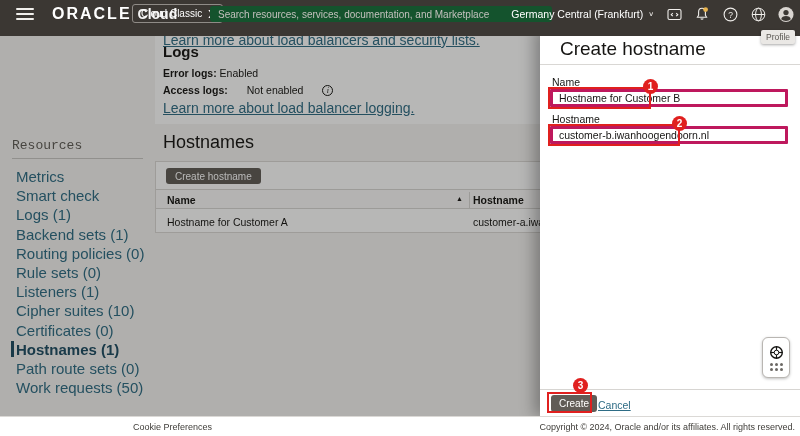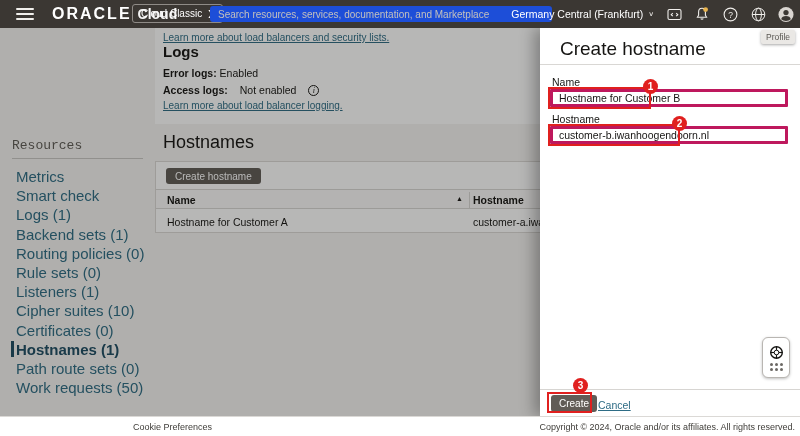--- a/index.html
+++ b/index.html
@@ -1,51 +1,51 @@
 <!DOCTYPE html>
 <html><head>
 <meta charset="utf-8">
 <style>
   * { margin:0; padding:0; box-sizing:border-box; }
   html,body { width:800px; height:436px; overflow:hidden; }
   body { font-family:"Liberation Sans","DejaVu Sans",sans-serif; background:#f5f4f2; color:#161513; }
   .screen { position:relative; width:800px; height:436px; overflow:hidden; background:#f5f4f2; }
 
   
-  .topbar { position:absolute; left:0; top:0; width:800px; height:28px; background:#3b3733; z-index:70; }
+  .topbar { position:absolute; left:0; top:0; width:800px; height:36px; background:#3b3733; z-index:70; }
   .hamburger { position:absolute; left:16px; top:8px; width:18px; height:12px; display:flex; flex-direction:column; justify-content:space-between; cursor:pointer; }
   .hamburger div { height:2px; background:#f1efec; border-radius:1px; }
   .brand { position:absolute; left:52px; top:0; height:28px; display:flex; align-items:center; gap:6px; color:#fff; }
   .brand .b1 { font-size:16px; font-weight:700; letter-spacing:2px; }
   .brand .b2 { font-size:14px; font-weight:700; opacity:.95; }
   .cloud-classic { position:absolute; left:132px; top:4px; height:19px; line-height:17px; border:1px solid #8f8b87; border-radius:3px; padding:0 8px; font-size:10px; color:#fff; background:transparent; display:flex; align-items:center; gap:5px; cursor:pointer; }
-  .search-box { position:absolute; left:210px; top:6px; width:342px; height:16px; background:#1d4ed8; border:none; border-radius:3px; color:#d8d5d2; font-size:10px; padding:0 8px; font-family:inherit; }
+  .search-box { position:absolute; left:210px; top:6px; width:342px; height:16px; background:#14532d; border:none; border-radius:3px; color:#d8d5d2; font-size:10px; padding:0 8px; font-family:inherit; }
   .search-box::placeholder { color:#c3c0bd; opacity:1; }
   .topbar-right { position:absolute; right:6px; top:0; height:28px; display:flex; align-items:center; gap:12px; }
   .region { color:#fff; font-size:10.5px; display:flex; align-items:center; gap:5px; cursor:pointer; }
   .region .chev { font-size:8px; color:#e8e6e3; transform:scaleY(.8); }
   .tb-icon { width:16px; height:16px; display:flex; align-items:center; justify-content:center; cursor:pointer; }
 
   
   .sidebar { position:absolute; left:0; top:28px; width:155px; height:388px; }
   .sidebar-title { position:absolute; left:12px; top:110px; font-size:13px; color:#5f5c57;font-family:Liberation Mono, monospace; }
   .sidebar-divider { position:absolute; left:12px; top:130px; width:131px; height:1px; background:#c9c7c4; }
   .nav-list { position:absolute; left:16px; top:143px; list-style:none; width:132px; }
   .nav-list li { margin-bottom:8.2px; font-size:15px; line-height:11px; position:relative; }
   .nav-list li a { color:#2e6c85; text-decoration:none; cursor:pointer; }
   .nav-list li.active a { color:#1e4c63; font-weight:700; }
   .nav-list li.active::before { content:""; position:absolute; left:-5px; top:-3px; width:3px; height:16px; background:#1e4c63; }
 
   
   .logs-card { position:absolute; left:155px; top:28px; width:645px; height:96px; background:#fff; }
-  .link { color:#2e6c85; text-decoration:underline; font-size:10px; cursor:pointer; }
+  .link { color:#2e6c85; text-decoration:underline; font-size:14px; cursor:pointer; }
   .security-link { position:absolute; left:8px; top:4px; }
   .logs-heading { position:absolute; left:8px; top:15px; font-size:15px; font-weight:700; }
   .logs-line1 { position:absolute; left:8px; top:39px; font-size:10.5px; }
-  .logs-line2 { position:absolute; left:8px; top:56px; font-size:10.5px; display:flex; align-items:center; gap:12px; }
+  .logs-line2 { position:absolute; left:8px; top:56px; font-size:10.5px; display:flex; align-items:center; gap:19px; }
   .bold-label { font-weight:700;text-align:right; }
   .info-icon { display:inline-flex; width:11px; height:11px; border:1px solid #161513; border-radius:50%; font-size:8px; font-style:italic; font-family:"Liberation Serif",serif; align-items:center; justify-content:center; }
   .logging-link { position:absolute; left:8px; top:72px; }
   .hostnames-heading { position:absolute; left:163px; top:132px; font-size:18px; font-weight:400; }
   .table-card { position:absolute; left:155px; top:161px; width:645px; height:72px; background:#fff; border:1px solid #dbd9d6; }
   .btn { background:#615c57; color:#fff; border:none; border-radius:3px; font-size:10px; font-family:inherit; cursor:pointer; }
   .create-btn-main { position:absolute; left:10px; top:6px; height:16px; padding:0 9px; }
   .thead { position:absolute; left:0; top:27px; width:100%; height:20px; border-top:1px solid #d9d7d4; border-bottom:1px solid #d9d7d4; background:#fbfaf9; font-size:10.5px; font-weight:700; }
   .th-name { position:absolute; left:11px; top:4px; }
   .sort-arrow { position:absolute; left:300px; top:5px; font-size:7px; cursor:pointer; }

